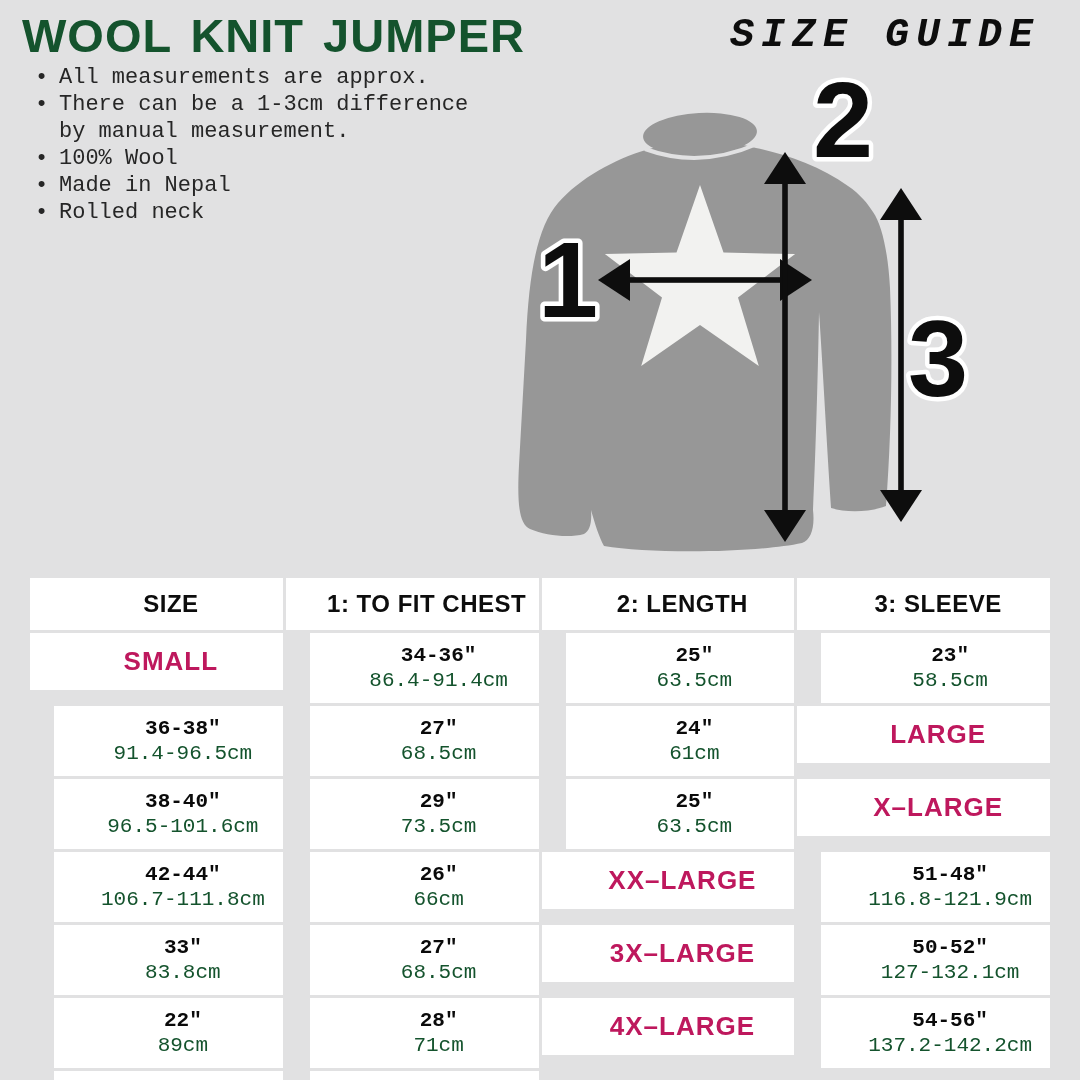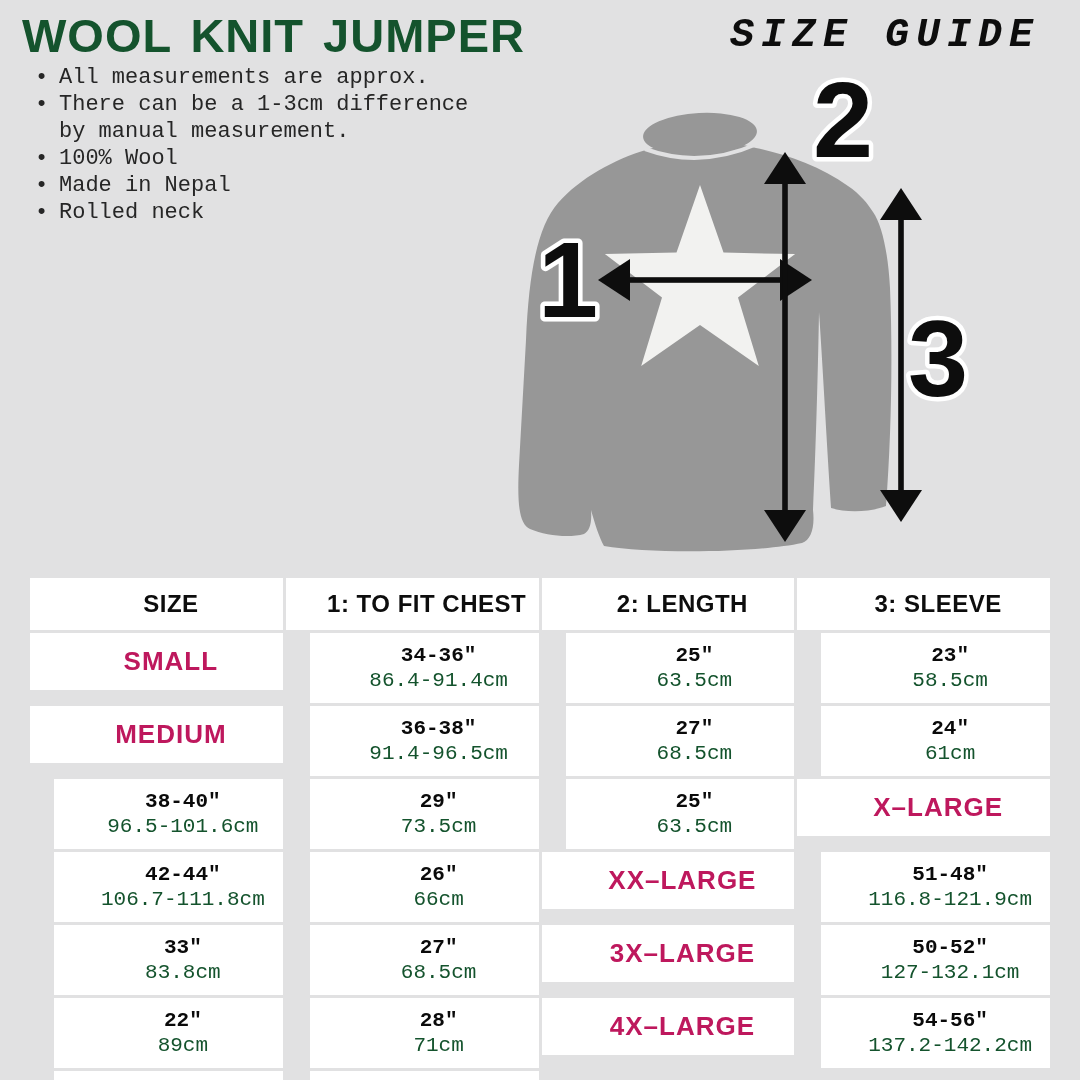--- a/index.html
+++ b/index.html
@@ -151,34 +151,34 @@
     </div>
     <div class="cell val-cell">
       <div class="in">25″</div>
       <div class="cm">63.5cm</div>
     </div>
     <div class="cell val-cell">
       <div class="in">23″</div>
       <div class="cm">58.5cm</div>
     </div>
 
-    <div class="cell size-cell">MEDIUM</div>
     <div class="cell val-cell">
       <div class="in">36-38″</div>
       <div class="cm">91.4-96.5cm</div>
     </div>
     <div class="cell val-cell">
       <div class="in">27″</div>
       <div class="cm">68.5cm</div>
     </div>
     <div class="cell val-cell">
       <div class="in">24″</div>
       <div class="cm">61cm</div>
     </div>
 
+    <div class="cell size-cell">LARGE</div>
     <div class="cell val-cell">
       <div class="in">38-40″</div>
       <div class="cm">96.5-101.6cm</div>
     </div>
     <div class="cell val-cell">
       <div class="in">29″</div>
       <div class="cm">73.5cm</div>
     </div>
     <div class="cell val-cell">
       <div class="in">25″</div>

